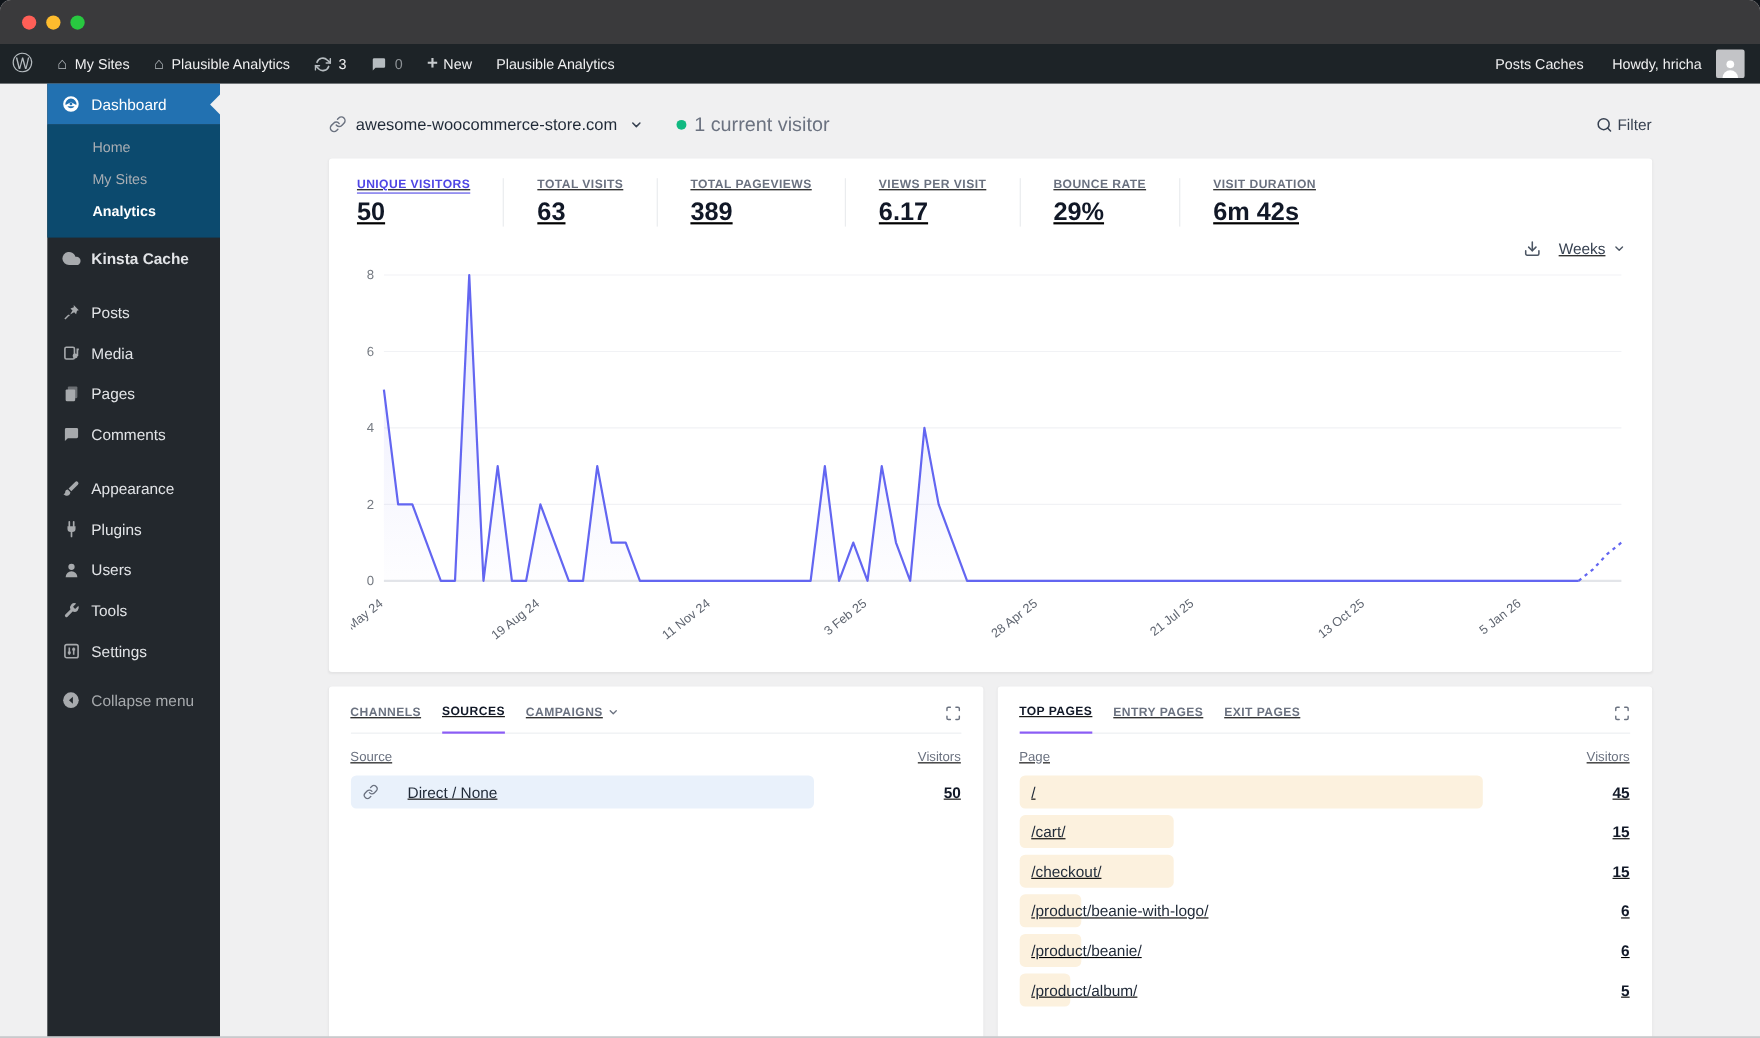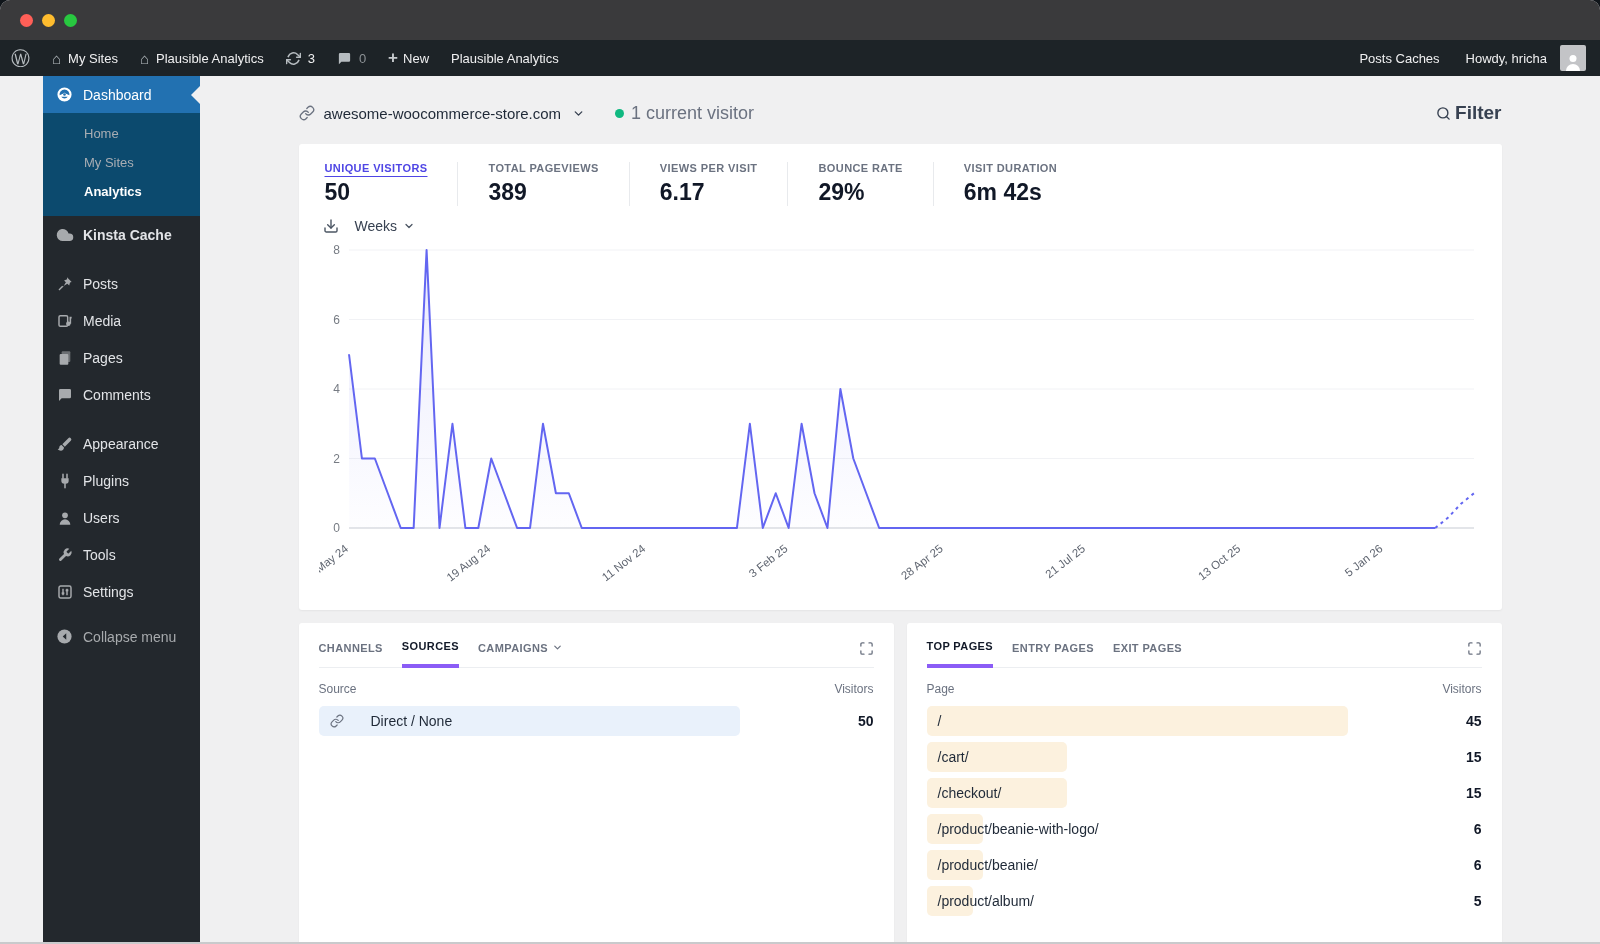--- a/index.html
+++ b/index.html
@@ -43,42 +43,42 @@
   .collapse-item span.lbl { color:#a7aaad; }
 
   
   .main-inner { width:1203px; margin:0 auto; }
   .an-toolbar { display:flex; align-items:center; height:68px; padding-top:6px; }
   .site-picker { display:flex; align-items:center; gap:9px; font-size:15px; font-weight:500; color:#1f2937; cursor:pointer; }
   .site-picker .chev { margin-left:2px; }
   .cur-visitors { display:flex; align-items:center; gap:7px; margin-left:30px; font-size:18px; color:#6b7280; }
   .green-dot { width:9px; height:9px; border-radius:50%; background:#10b981; }
   .tb-right { margin-left:auto; display:flex; align-items:center; gap:22px; }
-  .filter-btn { display:flex; align-items:center; gap:4px; font-size:19px; color:#374151; cursor:pointer;font-weight:bold; }
+  .filter-btn { display:flex; align-items:center; gap:4px; font-size:14px; color:#374151; cursor:pointer; }
   .period-select { width:184px; height:37px; background:#fff; border-radius:7px; box-shadow:0 1px 2px rgba(0,0,0,.07); display:flex; align-items:center; justify-content:space-between; padding:0 13px 0 15px; font-size:14px; font-weight:600; color:#111827; cursor:pointer; }
 
   
-  .card { background:#fff; border-radius:3px; box-shadow:0 1px 2px rgba(0,0,0,.05); }
+  .card { background:#fff; border-radius:3px; box-shadow:0 1px 2px rgba(0,0,0,.05);text-decoration:underline; }
   .main-card { padding:14px 20px 6px; margin-bottom:13px; }
   .stats-row { display:flex; padding:4px 0 10px; }
   .stat { padding:0 30px; border-left:1px solid #e8eaed; cursor:pointer; min-width:128px; }
   .stat:first-child { border-left:none; padding-left:6px; }
   .stat-label { font-size:11px; font-weight:700; letter-spacing:.4px; color:#6b7280; text-transform:uppercase; white-space:nowrap; }
   .stat.active .stat-label { color:#4f46e5; text-decoration:underline; text-underline-offset:4px; }
   .stat-value { font-size:23px; font-weight:700; color:#111827; margin-top:5px; }
-  .chart-controls { display:flex; align-items:center; gap:16px; padding:2px 4px 0; color:#4b5563; }
+  .chart-controls { display:flex; justify-content:flex-end; align-items:center; gap:16px; padding:2px 4px 0; color:#4b5563; }
   .interval-select { display:flex; align-items:center; gap:6px; font-size:14px; color:#374151; cursor:pointer; }
   .dl-icon { cursor:pointer; }
 
   
   .panels { display:flex; gap:13px; }
   .panel { flex:1; padding:17px 20px; height:330px; }
   .tabs-row { display:flex; align-items:center; gap:19px; border-bottom:1px solid #eceef1; padding-bottom:0; }
   .tab { font-size:11px; font-weight:700; letter-spacing:.4px; color:#6b7280; text-transform:uppercase; padding-bottom:12px; cursor:pointer; display:flex; align-items:center; gap:4px; }
-  .tab.active { color:#111827; border-bottom:4px solid #8b5cf6; margin-bottom:-1px; }
+  .tab.active { color:#111827; border-bottom:2px solid #8b5cf6; margin-bottom:-1px; }
   .tabs-spacer { flex:1; }
   .expand-icon { color:#6b7280; cursor:pointer; padding-bottom:10px; }
   .thead { display:flex; justify-content:space-between; font-size:12px; color:#6b7280; padding:14px 0 10px; }
   .trow { display:flex; align-items:center; margin-bottom:6px; height:30px; }
   .tbar-track { width:76%; position:relative; height:30px; }
   .tbar { position:absolute; left:0; top:0; bottom:0; border-radius:5px; }
   .tbar.blue { background:#e9f1fb; }
   .tbar.orange { background:#fcf1de; }
   .trow-label { position:relative; z-index:1; display:flex; align-items:center; gap:27px; padding-left:11px; font-size:14px; color:#1f2937; height:30px; }
   .trow-val { margin-left:auto; font-size:14px; font-weight:700; color:#111827; }
@@ -306,20 +306,24 @@
               <span>Filter</span>
             </div>
           </div>
         </div>
 
         <div class="card main-card">
           <div class="stats-row">
             <div class="stat active">
               <div class="stat-label">Unique visitors</div>
               <div class="stat-value">50</div>
+            </div>
+            <div class="stat">
+              <div class="stat-label">Total visits</div>
+              <div class="stat-value">63</div>
             </div>
             <div class="stat">
               <div class="stat-label">Total pageviews</div>
               <div class="stat-value">389</div>
             </div>
             <div class="stat">
               <div class="stat-label">Views per visit</div>
               <div class="stat-value">6.17</div>
             </div>
             <div class="stat">

